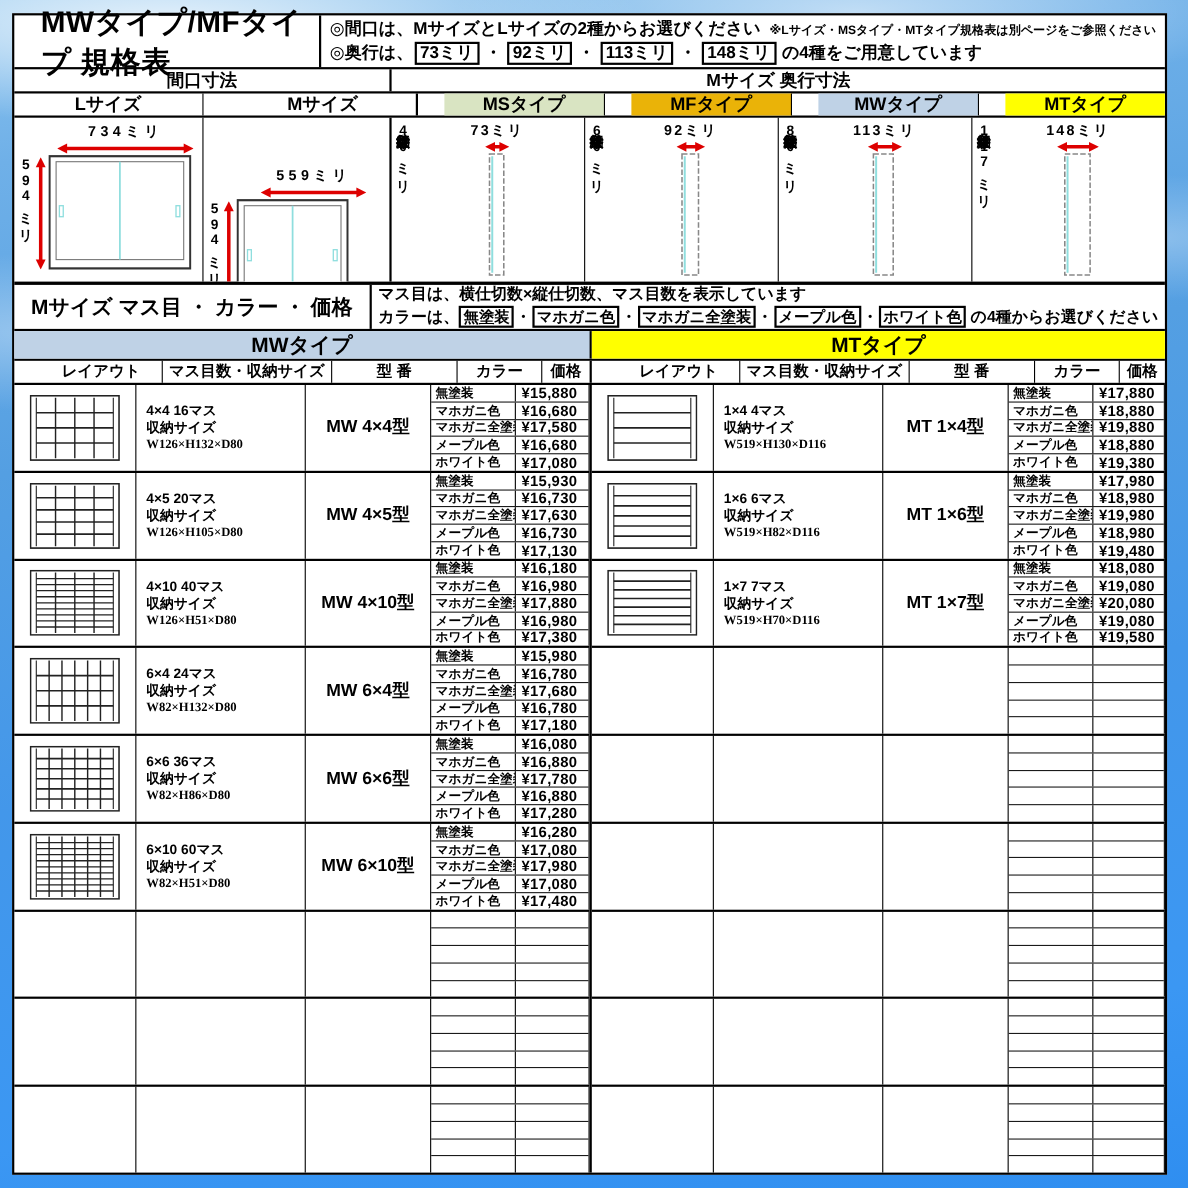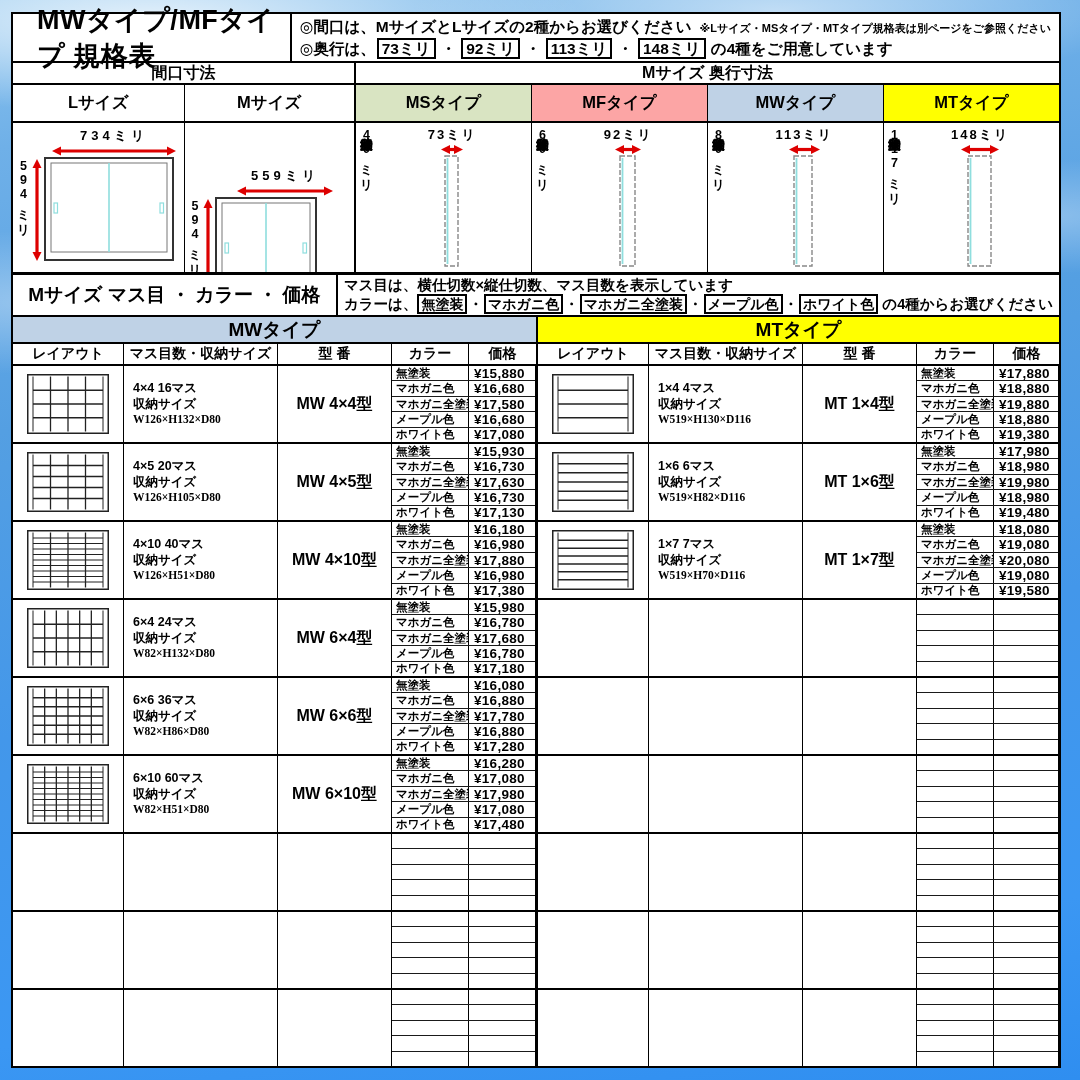--- a/index.html
+++ b/index.html
@@ -27,21 +27,21 @@
   .note-line{ font-size:15.5px; white-space:nowrap; line-height:1.35; }
   .note-small{ font-size:11px; margin-left:8px; }
   .mini-box{ display:inline-block; border:2px solid #000; padding:0 3px; line-height:1.15; margin:0 1px; }
   .note-sep{ margin:0 4px; }
   
   .r-subhead{ height:22px; display:flex; border-bottom:2px solid #000; font-size:16px; }
   .r-subhead>div{ display:flex; align-items:center; justify-content:center; }
   .sub-left{ width:343px; border-right:2.5px solid #000; }
   .sub-right{ flex:1; }
   
-  .r-sizehead{ height:38px; display:flex; border-bottom:2px solid #000; font-size:16.5px; }
+  .r-sizehead{ height:22px; display:flex; border-bottom:2px solid #000; font-size:16.5px;gap:24px; }
   .r-sizehead .hcell{ display:flex; align-items:center; justify-content:center; border-right:1.5px solid #000; }
   .size-h{ width:171.5px; }
   .size-h.m{ border-right:2.5px solid #000; }
   .type-h{ flex:1; }
   .type-h:last-child{ border-right:none; }
   
   .r-diag{ height:152px; display:flex; border-bottom:3.5px solid #000; }
   .r-diag .dcell{ border-right:1.5px solid #000; position:relative; overflow:hidden; }
   .size-d{ width:171.5px; padding:4px 2px 2px 4px; }
   .size-d.m{ border-right:2.5px solid #000; }
@@ -67,21 +67,21 @@
   
   .r-band{ height:27px; display:flex; border-bottom:2px solid #000; font-size:19px; }
   .band-cell{ display:flex; align-items:center; justify-content:center; }
   .band-l{ width:525px; border-right:2.5px solid #000; }
   .band-r{ flex:1; }
   
   .r-cols{ height:22px; display:flex; border-bottom:2px solid #000; font-size:14px; }
   .half{ width:525px; border-right:2.5px solid #000; display:flex; }
   .half:last-child{ width:auto; flex:1; border-right:none; }
   .ch{ display:flex; align-items:center; justify-content:center; border-right:1.5px solid #000; }
-  .cw-layout{ width:111px; } .cw-masu{ width:154px; } .cw-model{ width:114px; } .cw-color{ width:77px; }
+  .cw-layout{ width:111px;margin-left:24px; } .cw-masu{ width:154px; } .cw-model{ width:114px; } .cw-color{ width:77px; }
   .cw-price{ flex:1; border-right:none !important; }
   .r-body{ flex:1; display:flex; }
   .r-body .half{ flex-direction:column; }
   .prow{ flex:1; display:flex; border-bottom:2px solid #000; min-height:0; }
   .prow:last-child{ border-bottom:none; }
   .prow .cell{ border-right:1.5px solid #000; min-height:0; }
   .c-layout{ width:111px; display:flex; align-items:center; justify-content:center; }
   .c-masu{ width:154px; display:flex; flex-direction:column; justify-content:center; padding-left:9px; gap:1px; }
   .c-masu .l1,.c-masu .l2{ font-size:12.5px; line-height:1.2; }
   .c-masu .l3{ font-size:11.5px; line-height:1.2;font-family:Liberation Serif, serif; }
@@ -108,21 +108,21 @@
 
   <div class="r-subhead">
     <div class="sub-left">間口寸法</div>
     <div class="sub-right">Mサイズ 奥行寸法</div>
   </div>
 
   <div class="r-sizehead" id="sizehead">
       <div class="hcell size-h">Lサイズ</div>
       <div class="hcell size-h m">Mサイズ</div>
       <div class="hcell type-h" style="background: rgb(217, 228, 194);">MSタイプ</div>
-      <div class="hcell type-h" style="background: #fca5a5; text-align: right;">MFタイプ</div>
+      <div class="hcell type-h" style="background: #eab308; text-align: right;">MFタイプ</div>
       <div class="hcell type-h" style="background: rgb(191, 210, 230);">MWタイプ</div>
       <div class="hcell type-h" style="background: rgb(255, 255, 0);">MTタイプ</div>
     </div>
 
   <div class="r-diag" id="diagrow">
       <div class="dcell size-d">
         <div class="cab-top" style="margin-left: 30px;">
           <div class="cab-wlabel">734ミリ</div>
           <svg width="124" height="12">
             <line x1="7" y1="6" x2="117" y2="6" stroke="#dd0000" stroke-width="3.2"></line>

